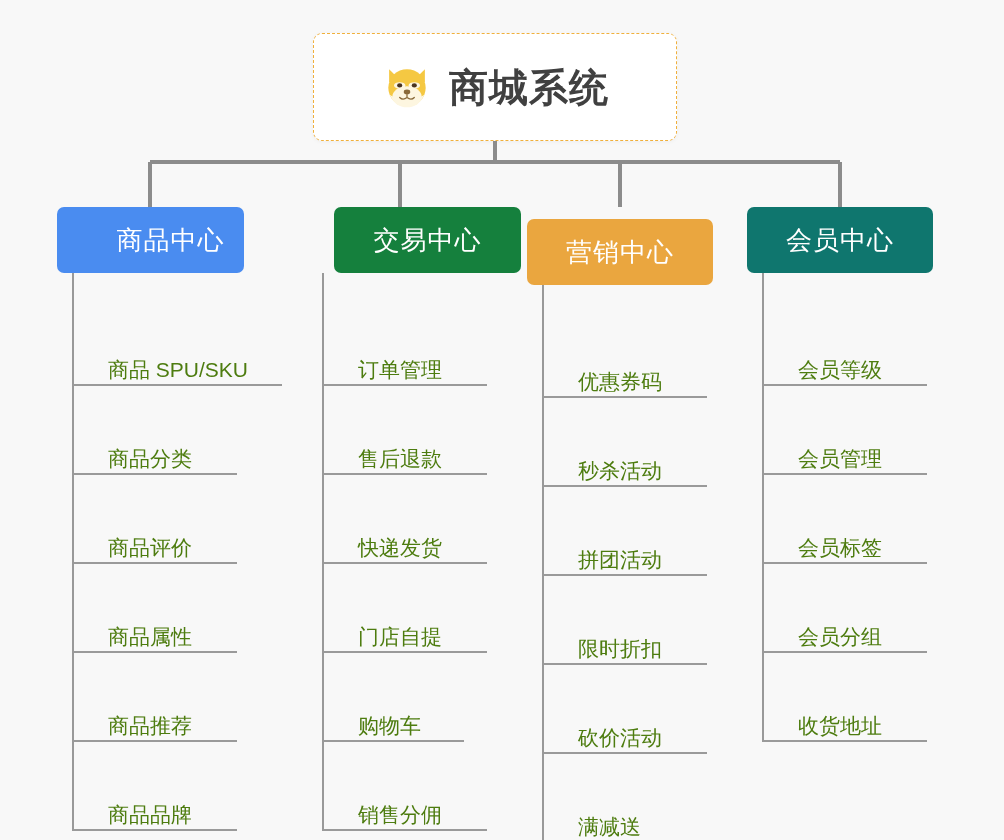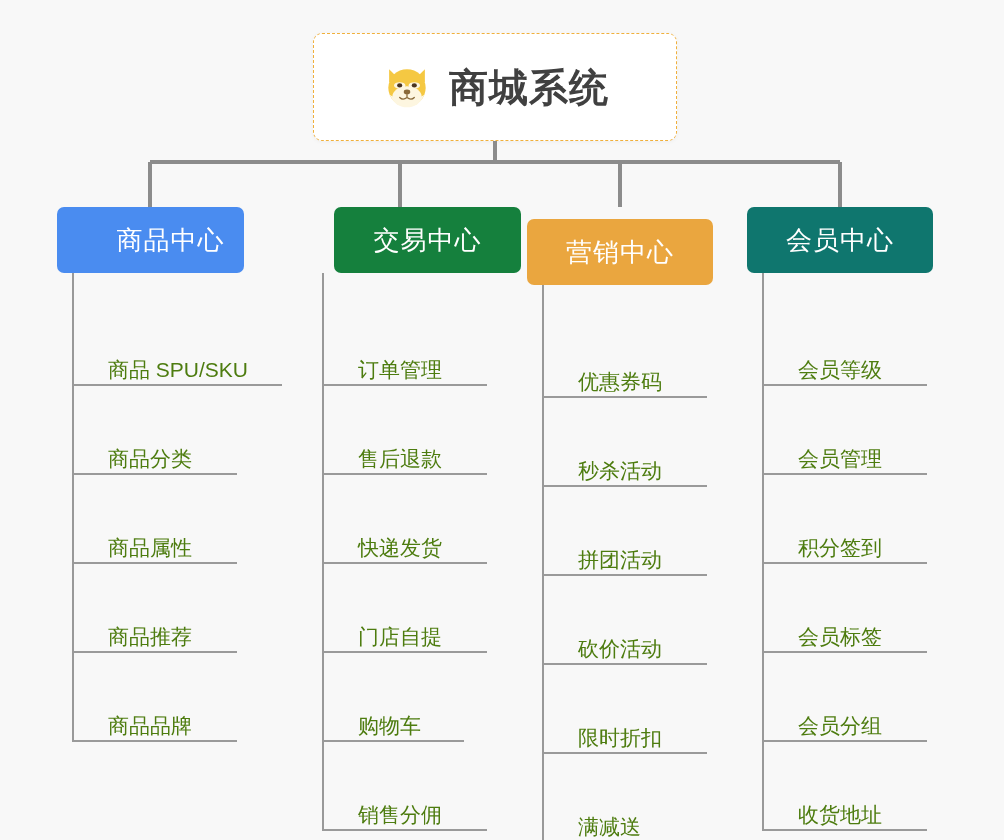--- a/index.html
+++ b/index.html
@@ -171,20 +171,23 @@
       <span>商品中心</span>
     </div>
     <div class="items">
       <div class="leaf-item w-long">
           <span class="leaf-label">商品 SPU/SKU</span>
         </div>
       <div class="leaf-item w-4">
           <span class="leaf-label">商品分类</span>
         </div>
       <div class="leaf-item w-4">
+          <span class="leaf-label">商品评价</span>
+        </div>
+      <div class="leaf-item w-4">
           <span class="leaf-label">商品属性</span>
         </div>
       <div class="leaf-item w-4">
           <span class="leaf-label">商品推荐</span>
         </div>
       <div class="leaf-item w-4">
           <span class="leaf-label">商品品牌</span>
         </div>
     </div>
   </div>
@@ -223,46 +226,43 @@
       <div class="leaf-item w-4">
           <span class="leaf-label">优惠券码</span>
         </div>
       <div class="leaf-item w-4">
           <span class="leaf-label">秒杀活动</span>
         </div>
       <div class="leaf-item w-4">
           <span class="leaf-label">拼团活动</span>
         </div>
       <div class="leaf-item w-4">
+          <span class="leaf-label">限时折扣</span>
+        </div>
+      <div class="leaf-item w-4">
           <span class="leaf-label">砍价活动</span>
-        </div>
-      <div class="leaf-item w-4">
-          <span class="leaf-label">限时折扣</span>
         </div>
       <div class="leaf-item w-3">
           <span class="leaf-label">满减送</span>
         </div>
     </div>
   </div>
 
   <div class="column col-3">
     <div class="cat-header" style="background: #0f766e;">
       <span>会员中心</span>
     </div>
     <div class="items">
       <div class="leaf-item w-4">
           <span class="leaf-label">会员等级</span>
         </div>
       <div class="leaf-item w-4">
           <span class="leaf-label">会员管理</span>
         </div>
       <div class="leaf-item w-4">
-          <span class="leaf-label">积分签到</span>
-        </div>
-      <div class="leaf-item w-4">
           <span class="leaf-label">会员标签</span>
         </div>
       <div class="leaf-item w-4">
           <span class="leaf-label">会员分组</span>
         </div>
       <div class="leaf-item w-4">
           <span class="leaf-label">收货地址</span>
         </div>
     </div>
   </div>

